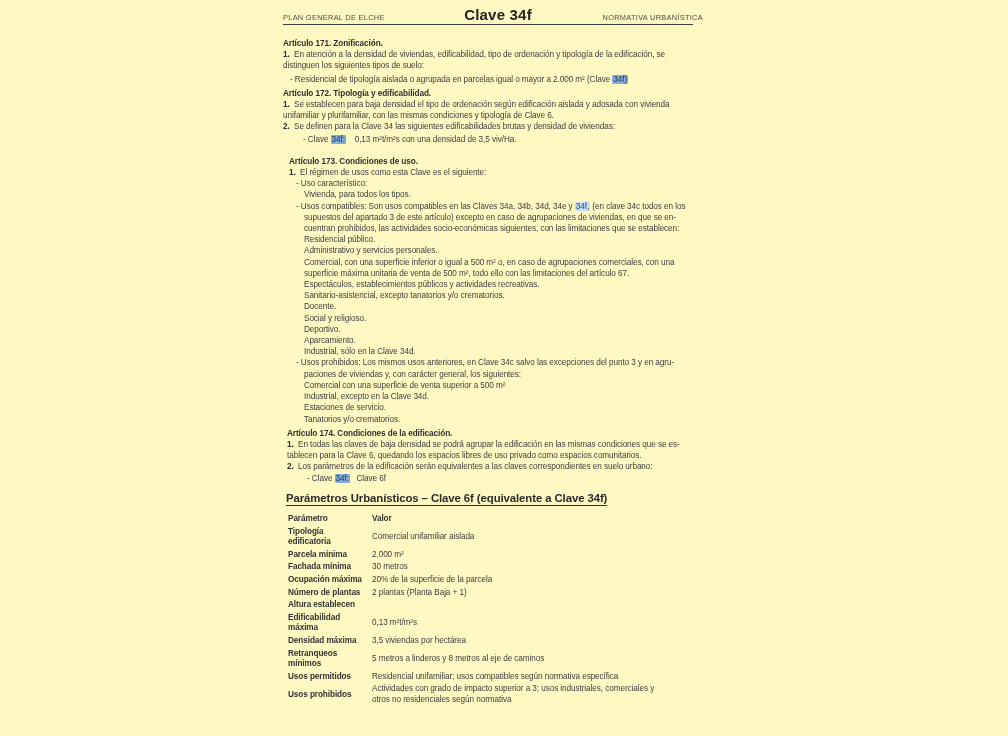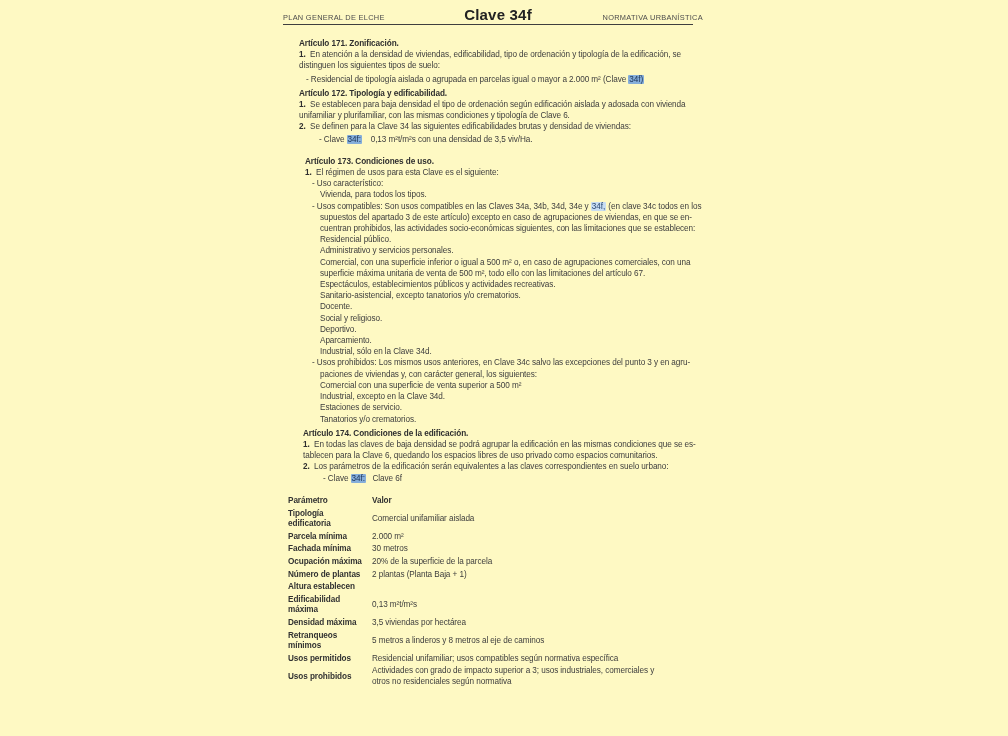--- a/index.html
+++ b/index.html
@@ -36,21 +36,21 @@
     position: absolute; right: 20px; top: 13px;
     font-size: 7.4px; letter-spacing: 0.3px; color: #4b4b4b;
     white-space: nowrap;
   }
   .hdr-rule {
     position: absolute; left: 0; top: 24px;
     width: 410px; height: 0;
     border-top: 1.6px solid #3f3f3f;
   }
   
-  .articles { position: absolute; left: 16px; top: 38px; width: 434px; }
+  .articles { position: absolute; left: 0; top: 38px; width: 434px; }
   .line {
     font-size: 8.2px;
     line-height: 11.2px;
     white-space: pre;
     letter-spacing: -0.08px;
     color: #3d3d3d;
   }
   .line.h { font-weight: bold; color: #2e2e2e; }
   .line .b { font-weight: bold; color: #2e2e2e; }
   .i1 { padding-left: 7px; }
@@ -106,21 +106,21 @@
         </div>
         <div style="margin-top: 3px;">
           <div class="line h">Artículo 172. Tipología y edificabilidad.</div>
           <div class="line i0"><span class="b">1.</span><span>  Se establecen para baja densidad el tipo de ordenación según edificación aislada y adosada con vivienda</span></div>
           <div class="line i0"><span>unifamiliar y plurifamiliar, con las mismas condiciones y tipología de Clave 6.</span></div>
           <div class="line i0"><span class="b">2.</span><span>  Se definen para la Clave 34 las siguientes edificabilidades brutas y densidad de viviendas:</span></div>
           <div class="line i3" style="margin-top: 1px;"><span>- Clave </span><span class="hl">34f:</span><span>    0,13 m²t/m²s con una densidad de 3,5 viv/Ha.</span></div>
         </div>
         <div style="margin-left: 6px; margin-top: 11px;">
           <div class="line h">Artículo 173. Condiciones de uso.</div>
-          <div class="line i0"><span class="b">1.</span><span>  El régimen de usos para esta Clave es el siguiente:</span></div>
+          <div class="line i0"><span class="b">1.</span><span>  El régimen de usos como esta Clave es el siguiente:</span></div>
           <div class="line i1"><span>- Uso característico:</span></div>
           <div class="line i2"><span>Vivienda, para todos los tipos.</span></div>
           <div class="line i1"><span>- Usos compatibles: Son usos compatibles en las Claves 34a, 34b, 34d, 34e y </span><span class="hl2">34f,</span><span> (en clave 34c todos en los</span></div>
           <div class="line i2"><span>supuestos del apartado 3 de este artículo) excepto en caso de agrupaciones de viviendas, en que se en-</span></div>
           <div class="line i2"><span>cuentran prohibidos, las actividades socio-económicas siguientes, con las limitaciones que se establecen:</span></div>
           <div class="line i2"><span>Residencial público.</span></div>
           <div class="line i2"><span>Administrativo y servicios personales.</span></div>
           <div class="line i2"><span>Comercial, con una superficie inferior o igual a 500 m² o, en caso de agrupaciones comerciales, con una</span></div>
           <div class="line i2"><span>superficie máxima unitaria de venta de 500 m², todo ello con las limitaciones del artículo 67.</span></div>
           <div class="line i2"><span>Espectáculos, establecimientos públicos y actividades recreativas.</span></div>
@@ -140,20 +140,21 @@
         <div style="margin-left: 4px; margin-top: 3px;">
           <div class="line h">Artículo 174. Condiciones de la edificación.</div>
           <div class="line i0"><span class="b">1.</span><span>  En todas las claves de baja densidad se podrá agrupar la edificación en las mismas condiciones que se es-</span></div>
           <div class="line i0"><span>tablecen para la Clave 6, quedando los espacios libres de uso privado como espacios comunitarios.</span></div>
           <div class="line i0"><span class="b">2.</span><span>  Los parámetros de la edificación serán equivalentes a las claves correspondientes en suelo urbano:</span></div>
           <div class="line i3"><span>- Clave </span><span class="hl">34f:</span><span>   Clave 6f</span></div>
         </div>
       </div>
 
     <div class="params">
+      <div class="params-title">Parámetros Urbanísticos – Clave 6f (equivalente a Clave 34f)</div>
       <div class="ptable" id="ptable">
         <div class="trow thead">
           <div class="tcell param">Parámetro</div>
           <div class="tcell value">Valor</div>
         </div>
       <div class="trow">
             <div class="tcell param">Tipología edificatoria</div>
             <div class="tcell value">Comercial unifamiliar aislada</div>
           </div>
           <div class="trow">

